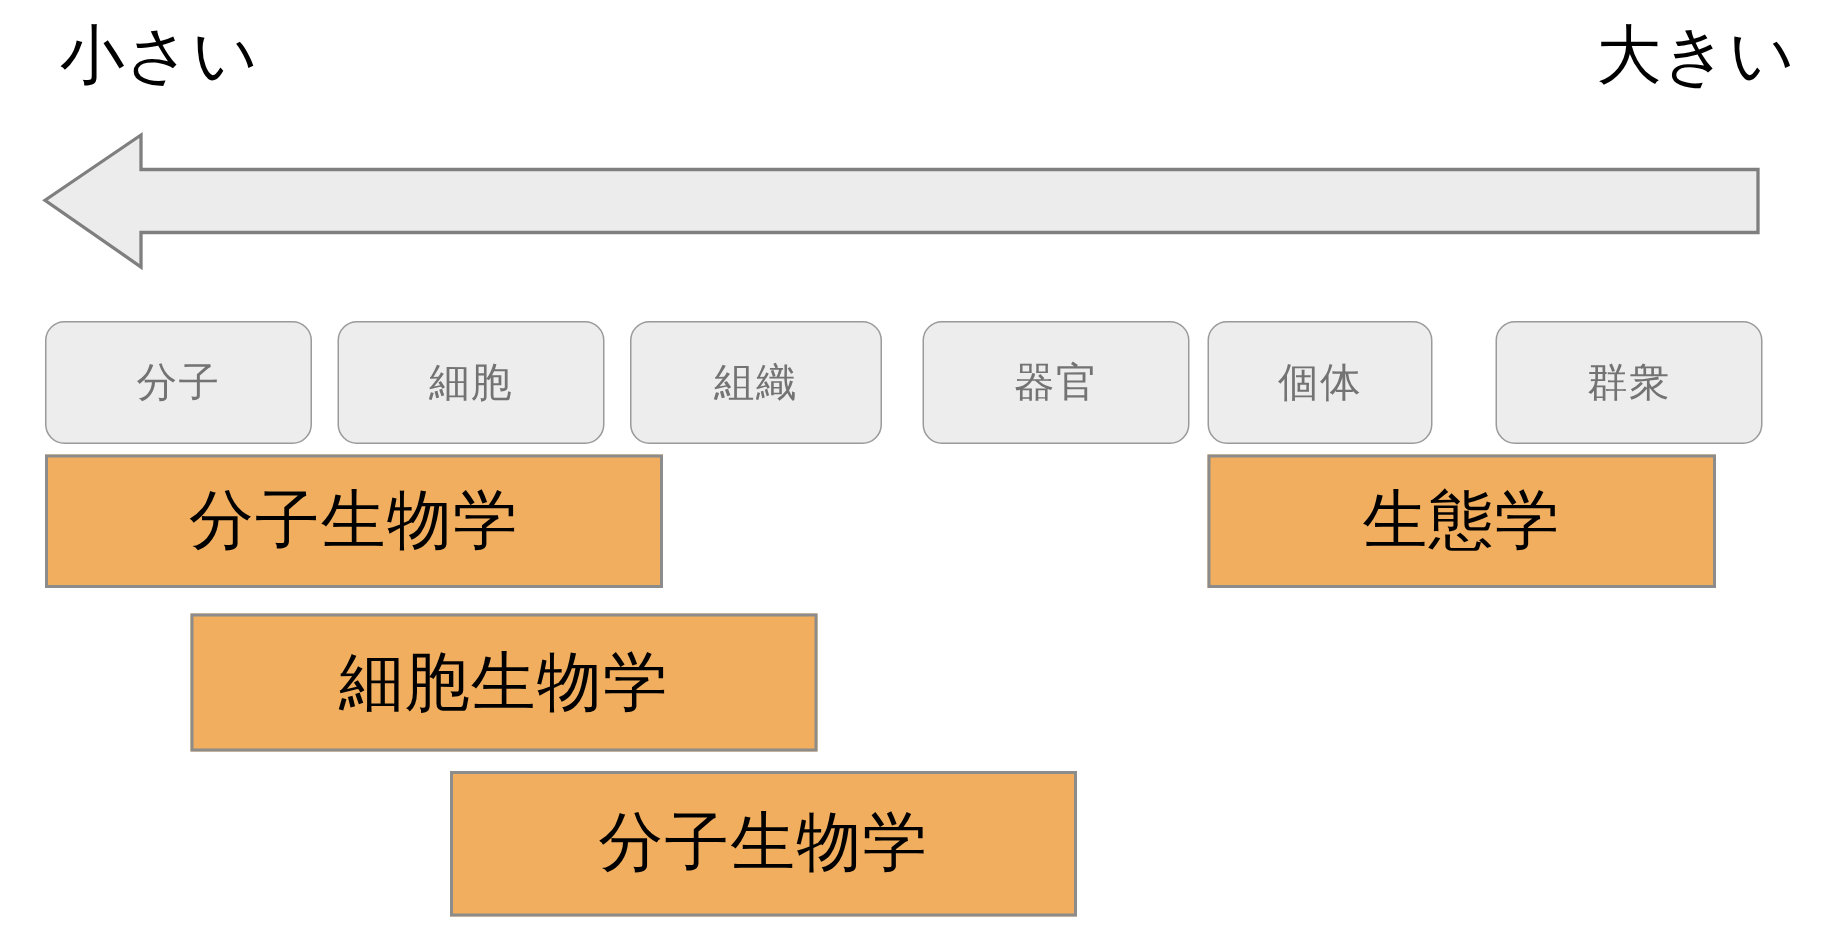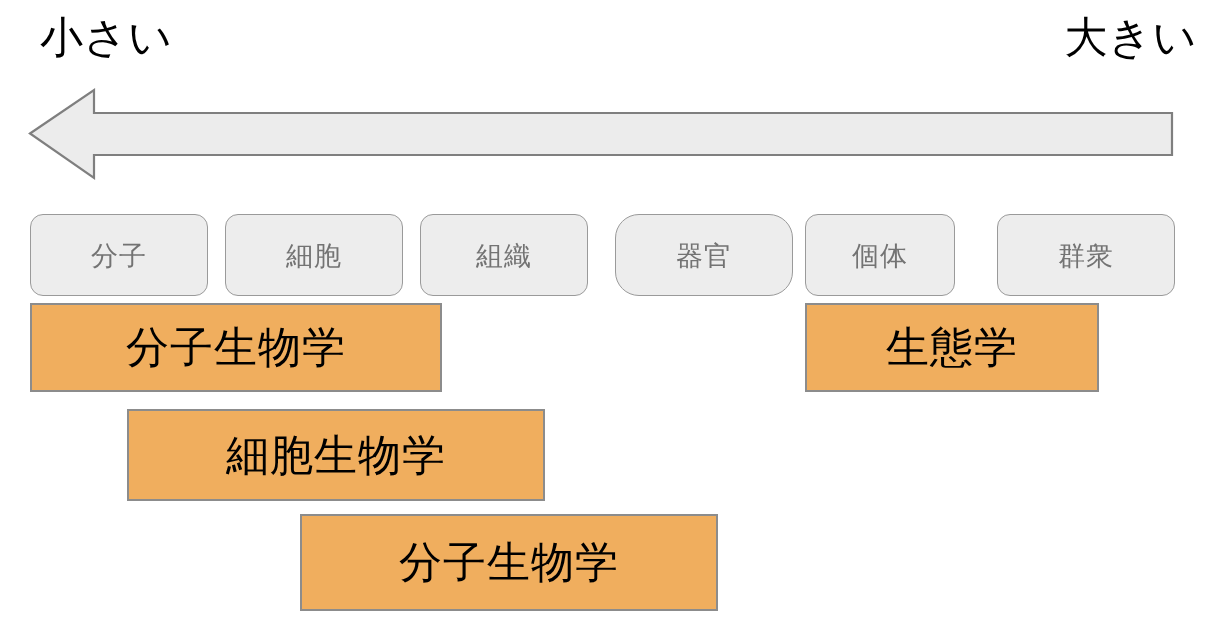--- a/index.html
+++ b/index.html
@@ -105,39 +105,39 @@
     </div>
 
     <div class="level-box" style="left:195px;width:178px;">
       <span>細胞</span>
     </div>
 
     <div class="level-box" style="left:390px;width:168px;">
       <span>組織</span>
     </div>
 
-    <div class="level-box" style="left:585px;width:178px;border-radius:24px;">
+    <div class="level-box" style="left:585px;width:178px;">
       <span>器官</span>
     </div>
 
     <div class="level-box" style="left:775px;width:150px;text-align:right;">
       <span>個体</span>
     </div>
 
     <div class="level-box" style="left:967px;width:178px;">
       <span>群衆</span>
     </div>
 
   </div>
 
   <div class="bar" style="left:30px;top:303px;width:412px;height:89px;">
     <span>分子生物学</span>
   </div>
 
-  <div class="bar" style="left:805px;top:303px;width:294px;height:89px;">
+  <div class="bar" style="left:805px;top:303px;width:339px;height:89px;">
     <span>生態学</span>
   </div>
 
   <div class="bar" style="left:127px;top:409px;width:418px;height:92px;">
     <span>細胞生物学</span>
   </div>
 
   <div class="bar" style="left:300px;top:514px;width:418px;height:97px;">
     <span>分子生物学</span>
   </div>

